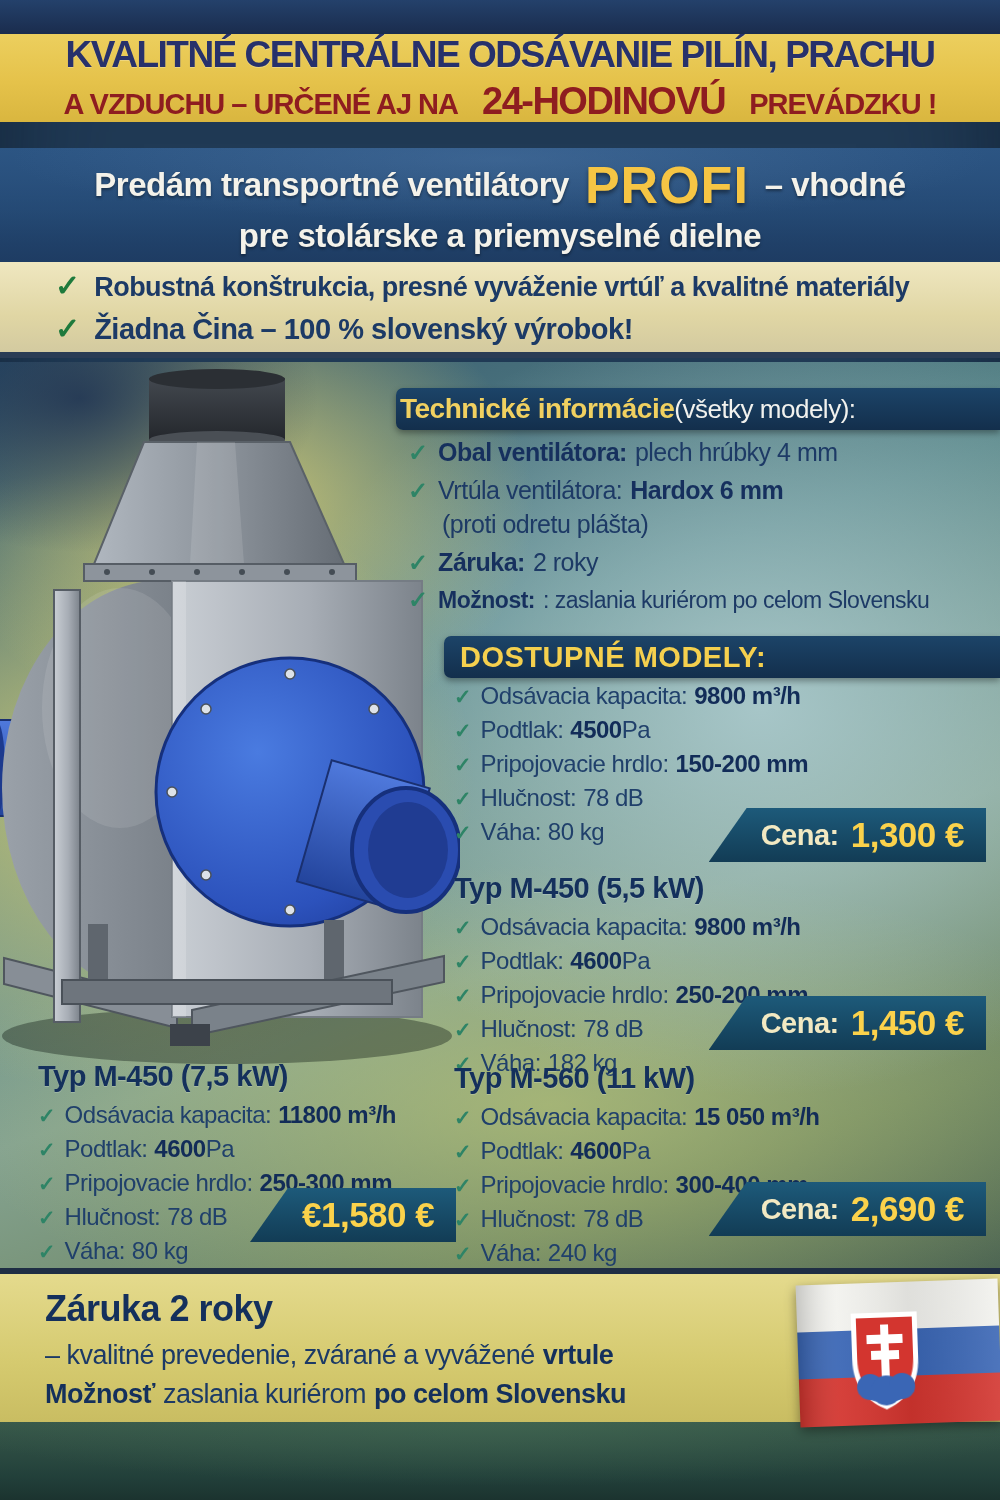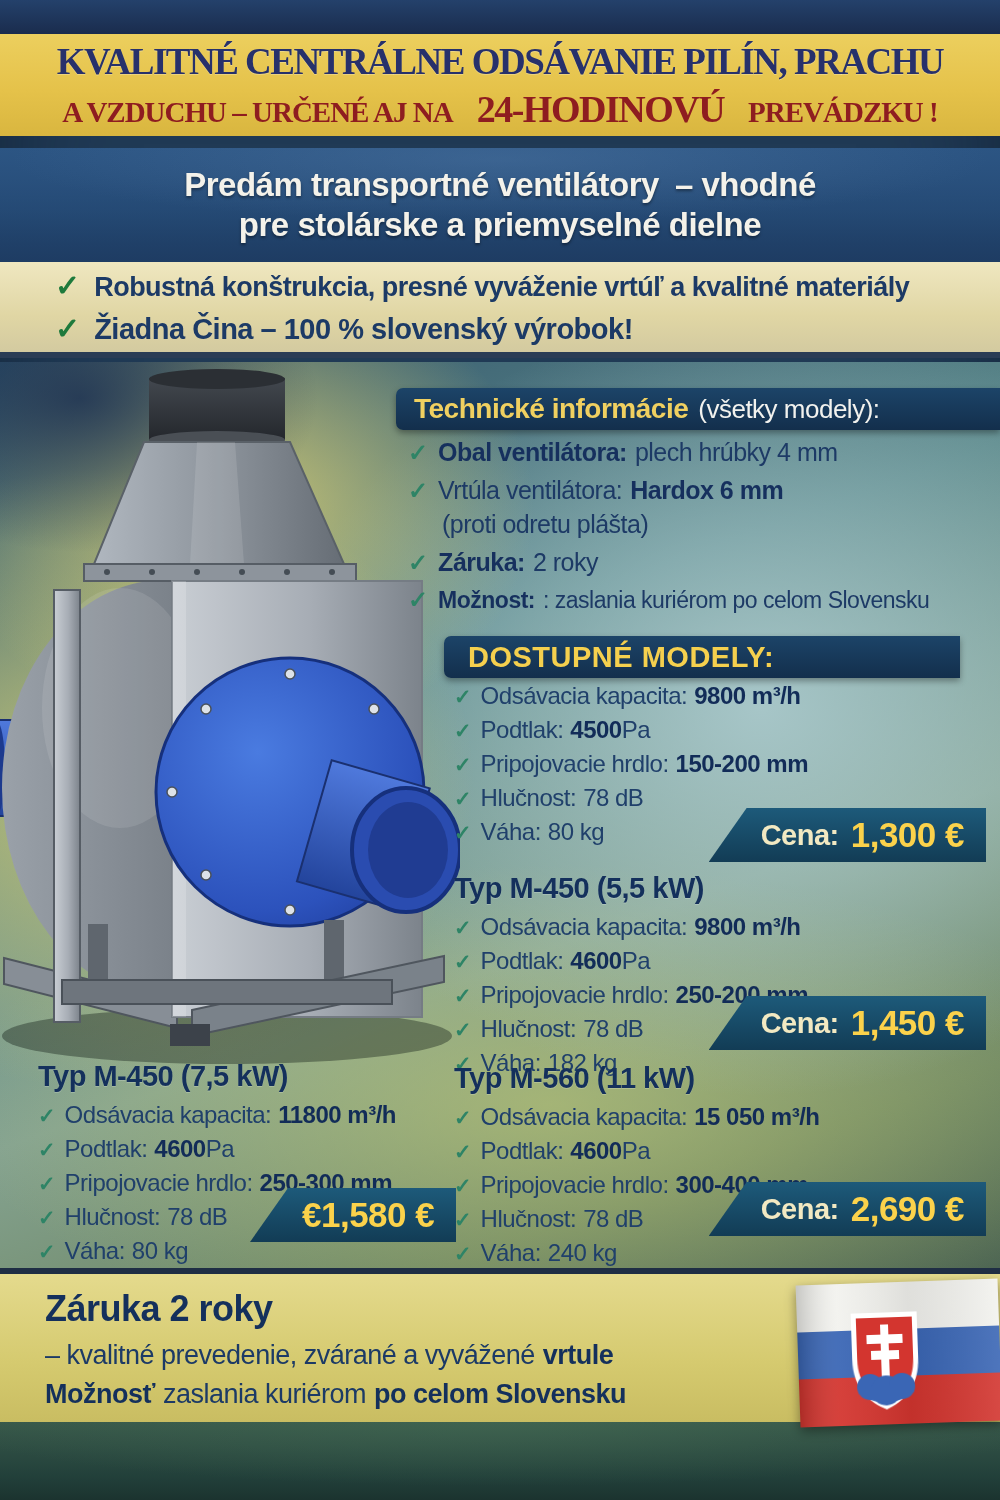--- a/index.html
+++ b/index.html
@@ -4,23 +4,23 @@
 <style>
   html,body{margin:0;padding:0;}
   body{width:1000px;height:1500px;overflow:hidden;font-family:"Liberation Sans",sans-serif;background:#203a55;}
   .page{position:relative;width:1000px;height:1500px;overflow:hidden;box-shadow:inset 0 0 120px rgba(10,20,35,.55);}
 
   
   .top-strip{position:absolute;left:0;top:0;width:1000px;height:34px;
     background:linear-gradient(180deg,#24416b,#1a2c4d);}
 
   
-  .head-band{position:absolute;left:0;top:34px;width:1000px;height:102px;
+  .head-band{position:absolute;left:0;top:34px;width:1000px;height:88px;
     background:linear-gradient(180deg,#eccf5e,#e5c24a 55%,#d9b63f);
-    display:flex;flex-direction:column;align-items:center;justify-content:center;gap:4px;font-family:Liberation Serif, serif;}
+    display:flex;flex-direction:column;align-items:center;justify-content:center;gap:4px;}
   .head-l1{font-size:37px;font-weight:bold;color:#27316b;letter-spacing:-1.5px;white-space:nowrap;
     text-shadow:0 1px 0 rgba(255,255,255,.25);}
   .head-l2{font-size:29px;font-weight:bold;color:#8e1d20;letter-spacing:-1px;white-space:nowrap;display:flex;align-items:baseline;gap:24px;}
   .head-l2 .big{font-size:38px;letter-spacing:-1.5px;}
 
   
   .blue-banner{position:absolute;left:0;top:148px;width:1000px;height:114px;
     background:
       radial-gradient(ellipse 700px 90px at 50% 10%, rgba(90,130,175,.35), rgba(90,130,175,0) 70%),
       linear-gradient(180deg,#2c5583,#24497494 60%,#1e3c63),
@@ -47,38 +47,38 @@
       radial-gradient(ellipse 340px 220px at 8% 4%, rgba(25,45,80,.8), rgba(25,45,80,0) 70%),
       radial-gradient(ellipse 420px 340px at 24% 16%, rgba(242,222,112,.75), rgba(242,222,112,0) 70%),
       radial-gradient(ellipse 520px 430px at 10% 46%, rgba(235,215,105,.7), rgba(235,215,105,0) 72%),
       radial-gradient(ellipse 640px 520px at 76% 38%, rgba(176,206,210,.85), rgba(176,206,210,0) 75%),
       radial-gradient(ellipse 800px 320px at 55% 82%, rgba(188,198,118,.65), rgba(188,198,118,0) 75%),
       linear-gradient(160deg,#33566b,#5d8a8c 35%,#85a391 62%,#6d8663 84%,#4e6653);}
 
   
   .tech-bar{position:absolute;left:396px;top:26px;width:604px;height:42px;border-radius:7px 0 0 7px;
     background:linear-gradient(180deg,#1c4468,#132f4c);box-shadow:0 3px 6px rgba(0,0,0,.35);
-    display:flex;align-items:center;gap:10px;padding-left:18px;box-sizing:border-box;white-space:nowrap;}
+    display:flex;align-items:center;gap:0;padding-left:4px;box-sizing:border-box;white-space:nowrap;}
   .tech-bar .t1{font-size:28px;font-weight:bold;color:#f0d060;letter-spacing:-0.5px;}
   .tech-bar .t2{font-size:26px;color:#f2f2ee;letter-spacing:-0.5px;}
 
   .tech-list{position:absolute;left:408px;top:76px;width:592px;}
   .tr{display:flex;align-items:baseline;margin-bottom:9px;white-space:nowrap;}
   .tr .chk{color:#2e8466;font-size:24px;font-weight:bold;margin-right:10px;}
   .tr .tb{font-size:25px;font-weight:bold;color:#16305e;margin-right:8px;letter-spacing:-0.5px;}
   .tr .tv{font-size:25px;color:#1d3a66;letter-spacing:-0.5px;}
   .tr .tv.pre{margin-right:8px;}
   .tr-note{font-size:25px;color:#1d3a66;margin:-4px 0 9px 34px;letter-spacing:-0.5px;}
   .tr .small-b{font-size:23px;}
   .tr .small-v{font-size:23px;}
 
   
-  .models-bar{position:absolute;left:444px;top:274px;width:516px;height:42px;border-radius:7px 0 0 7px;
+  .models-bar{position:absolute;left:444px;top:274px;width:556px;height:42px;border-radius:7px 0 0 7px;
     background:linear-gradient(180deg,#1c4468,#132f4c);box-shadow:0 3px 6px rgba(0,0,0,.35);
-    display:flex;align-items:center;padding-left:24px;box-sizing:border-box;}
+    display:flex;align-items:center;padding-left:16px;box-sizing:border-box;}
   .models-bar .mh{font-size:29px;font-weight:bold;color:#f5d04e;letter-spacing:0.5px;}
 
   
   .model{position:absolute;}
   .m-title{font-size:29px;font-weight:bold;color:#14305c;letter-spacing:-0.5px;margin-bottom:8px;
     text-shadow:0 1px 0 rgba(255,255,255,.2);}
   .spec{display:flex;align-items:baseline;margin-bottom:6px;white-space:nowrap;}
   .spec .chk{color:#2e8466;font-size:21px;font-weight:bold;margin-right:9px;}
   .spec .lab{font-size:24px;color:#20406b;margin-right:7px;letter-spacing:-0.5px;}
   .spec .bv{font-size:24px;font-weight:bold;color:#122c58;letter-spacing:-0.5px;}
@@ -128,20 +128,21 @@
     <div class="head-l2">
       <span>A VZDUCHU – URČENÉ AJ NA</span>
       <span class="big">24-HODINOVÚ</span>
       <span>PREVÁDZKU !</span>
     </div>
   </div>
 
   <div class="blue-banner">
     <div class="ban-l1">
       <span class="ban-txt">Predám transportné ventilátory</span>
+      <span class="ban-brand">PROFI</span>
       <span class="ban-txt">– vhodné</span>
     </div>
     <div class="ban-l2">pre stolárske a priemyselné dielne</div>
   </div>
 
   <div class="usp-band">
     <div class="usp-row">
       <span class="chk">✓</span>
       <span class="usp-txt1">Robustná konštrukcia, presné vyváženie vrtúľ a kvalitné materiály</span>
     </div>

